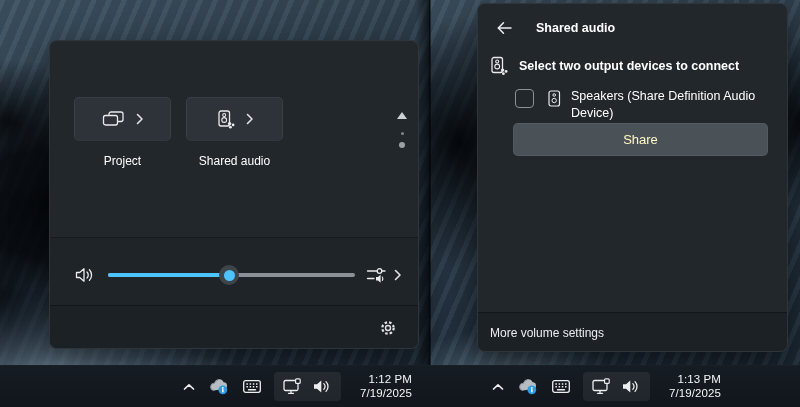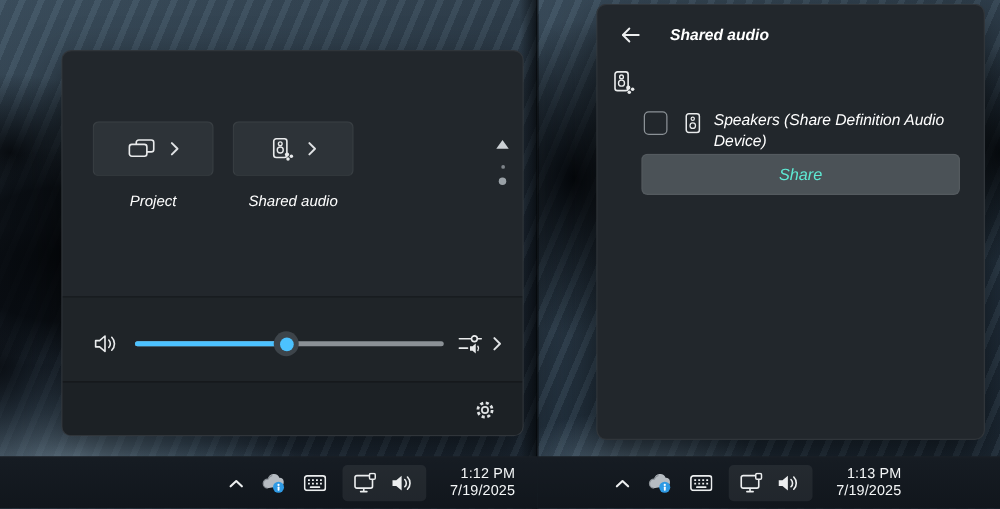--- a/index.html
+++ b/index.html
@@ -64,21 +64,20 @@
     text-align: right; letter-spacing: .1px;
   }
 
   
   .panel {
     position: absolute; border-radius: 8px;
     background: #22272c;
     border: 1px solid rgba(255,255,255,0.065);
     box-shadow: 0 14px 34px rgba(0,0,0,0.55);
     overflow: hidden;
-    font-style: italic;
   }
 
   
   .qs-panel { left: 49px; top: 40px; width: 370px; height: 309px; }
   .qs-tiles { position: absolute; left: 24px; top: 20px; display: flex; gap: 15px; margin-top: 36px; }
   .qs-tile-wrap { width: 97px; display: flex; flex-direction: column; align-items: center; }
   .qs-tile {
     width: 97px; height: 44px; border-radius: 5px;
     background: #2d3338;
     border: 1px solid rgba(255,255,255,0.06);
@@ -124,21 +123,21 @@
   .sa-instruction { font-size: 12.5px; font-weight: 700; color: #fff; padding-top: 3px; }
   .sa-device-row { position: absolute; left: 37px; top: 84px; display: flex; align-items: flex-start; gap: 8px; cursor: pointer; }
   .sa-checkbox { width: 19px; height: 19px; border-radius: 4px;
     border: 1.5px solid #8b9196; background: transparent; flex: none; margin-top: 1px; cursor: pointer; }
   .sa-device-icon { margin: 2px 2px 0 6px; }
   .sa-device-label { font-size: 12.5px; line-height: 17px; color: #fff; width: 206px; }
   .sa-share-btn {
     position: absolute; left: 35px; top: 119px; width: 255px; height: 33px;
     border-radius: 5px; background: #4b5257; border: 1px solid rgba(255,255,255,0.05);
     display: flex; align-items: center; justify-content: center;
-    font-size: 13px; color: #5eead4; cursor: default;
+    font-size: 13px; color: #fef9c3; cursor: default;
   }
   .sa-footer {
     position: absolute; left: 0; right: 0; top: 308px; height: 41px;
     background: #1c2125; border-top: 1px solid rgba(0,0,0,0.32);
     display: flex; align-items: center; padding-left: 12px;
   }
   .sa-footer-link { font-size: 12px; color: #eceeef; cursor: pointer; }
 
   .icon { display: block; }
 </style>
@@ -240,34 +239,38 @@
 
     <div class="sa-instruction-row">
       <svg class="icon" width="19" height="20" viewBox="0 0 19 19">
         <rect x="3" y="1" width="10.5" height="15" rx="2" fill="none" stroke="#e9ebec" stroke-width="1.3"></rect>
         <circle cx="8.2" cy="5" r="1.5" fill="none" stroke="#e9ebec" stroke-width="1.1"></circle>
         <circle cx="8.2" cy="10" r="2.4" fill="none" stroke="#e9ebec" stroke-width="1.1"></circle>
         <circle cx="13.6" cy="13.6" r="1.7" fill="#e9ebec"></circle>
         <circle cx="17.1" cy="14.9" r="1.4" fill="#e9ebec"></circle>
         <circle cx="14.4" cy="17.2" r="1.4" fill="#e9ebec"></circle>
       </svg>
+      <div class="sa-instruction">Select two output devices to connect</div>
     </div>
 
     <div class="sa-device-row">
       <div class="sa-checkbox"></div>
       <svg class="icon sa-device-icon" width="13" height="17" viewBox="0 0 13 17">
         <rect x="1" y="1" width="10.5" height="15" rx="2" fill="none" stroke="#e9ebec" stroke-width="1.2"></rect>
         <circle cx="6.2" cy="5" r="1.3" fill="none" stroke="#e9ebec" stroke-width="1"></circle>
         <circle cx="6.2" cy="10.5" r="2.2" fill="none" stroke="#e9ebec" stroke-width="1"></circle>
       </svg>
       <div class="sa-device-label">Speakers (Share Definition Audio Device)</div>
     </div>
 
     <div class="sa-share-btn">Share</div>
 
+    <div class="sa-footer">
+      <div class="sa-footer-link">More volume settings</div>
+    </div>
   </div>
 
   <div class="taskbar taskbar-left">
     <div class="tray">
       <svg class="icon" width="12" height="8" viewBox="0 0 12 8">
         <polyline points="1.5,6 6,1.8 10.5,6" fill="none" stroke="#eceeef" stroke-width="1.7" stroke-linecap="round" stroke-linejoin="round"></polyline>
       </svg>
       <svg class="icon" width="22" height="17" viewBox="0 0 22 17">
         <path d="M6,12.5 a3.6,3.6 0 0 1 .4,-7.2 a4.8,4.8 0 0 1 9.2,-1 a3.3,3.3 0 0 1 .9,6.5 z" fill="#b6bcc2"></path>
         <path d="M6,12.5 a3.6,3.6 0 0 1 .4,-7.2 a4.8,4.8 0 0 1 3.4,-3" fill="none" stroke="#8a9096" stroke-width="1"></path>

